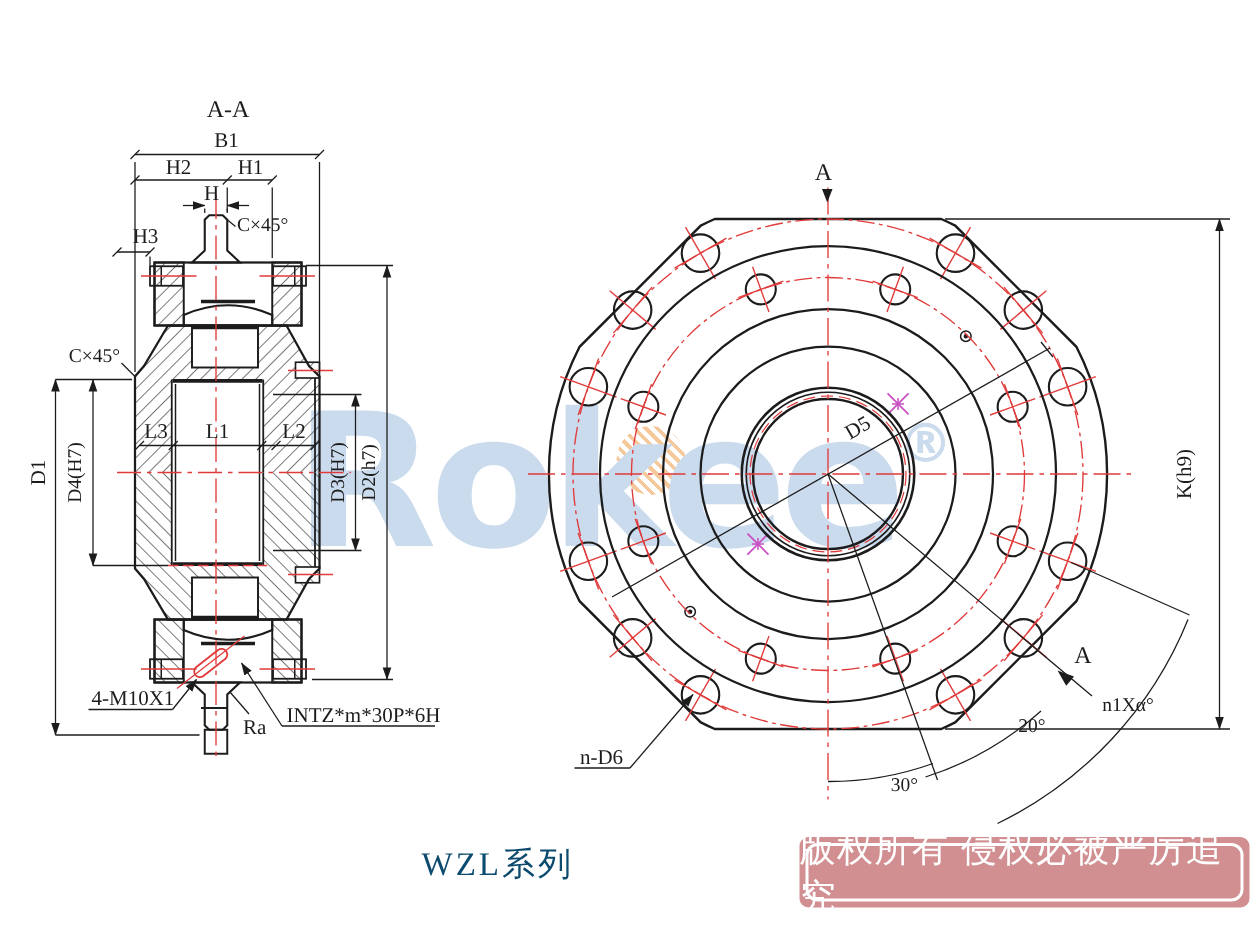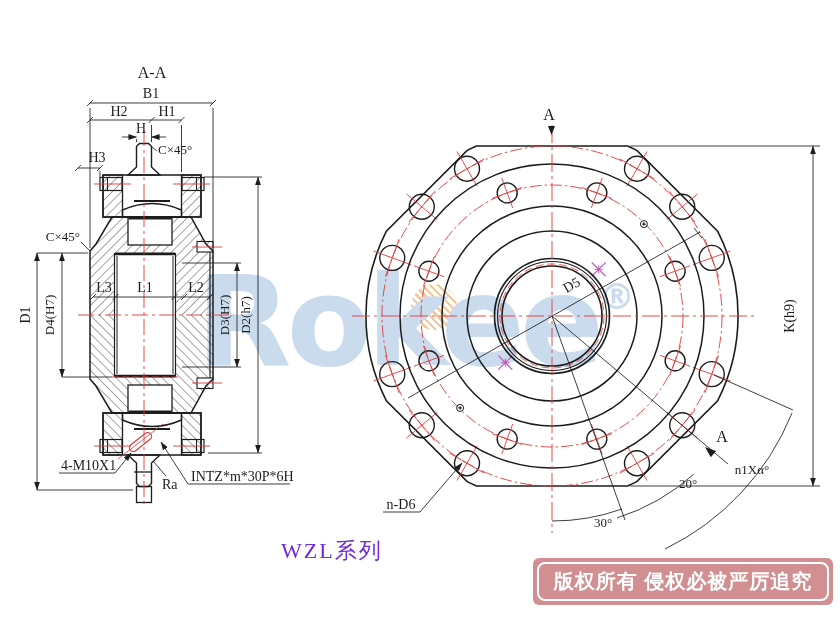--- a/index.html
+++ b/index.html
@@ -15,26 +15,26 @@
           border-radius:50%;
           background:repeating-linear-gradient(45deg,#f6c99d 0px,#f6c99d 2.5px,
                      rgba(255,255,255,0) 2.5px,rgba(255,255,255,0) 5.5px);}
   svg{position:absolute;left:0;top:0;z-index:2;}
   
   #banner{position:absolute;left:533px;top:558px;width:300px;height:47px;z-index:3;
           background:#d18f91;border-radius:6px;display:flex;align-items:center;justify-content:center;}
   #banner .inner{position:absolute;left:4px;top:4px;right:4px;bottom:4px;
                  border:2px solid #ffffff;border-radius:8px;}
   #banner .txt{position:relative;color:#ffffff;font-family:"Liberation Sans", sans-serif;
-               font-weight:bold;font-size:20px;letter-spacing:1px;}
+               font-weight:normal;font-size:24px;letter-spacing:1px;}
   text{fill:#1c1c1c;}
   .dimtxt{font-family:"Liberation Serif", serif;font-size:14px;}
   .dimtxt-lg{font-family:"Liberation Serif", serif;font-size:16px;}
   .dimtxt-sm{font-family:"Liberation Serif", serif;font-size:13px;}
-  #series-label{position:absolute;left:281px;top:536px;z-index:3;color:#6d28d9;
+  #series-label{position:absolute;left:281px;top:561px;z-index:3;color:#0c4a6e;
                 font-family:"Liberation Serif", serif;font-size:22px;letter-spacing:2px;text-align:center;}
 </style>
 </head>
 <body>
 
 <div id="canvas">
 
   <div id="wm-dot"></div>
   <div id="watermark"><span>Rokee</span><span class="reg">®</span></div>
 

